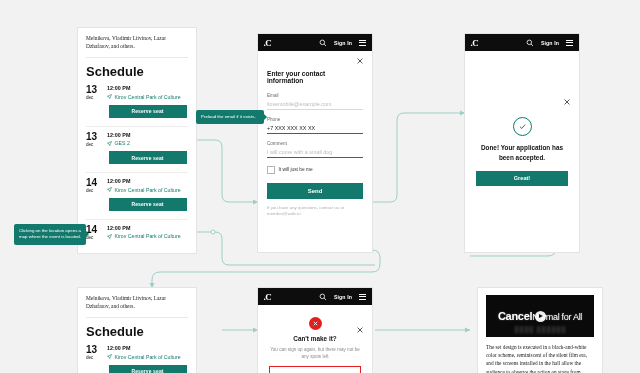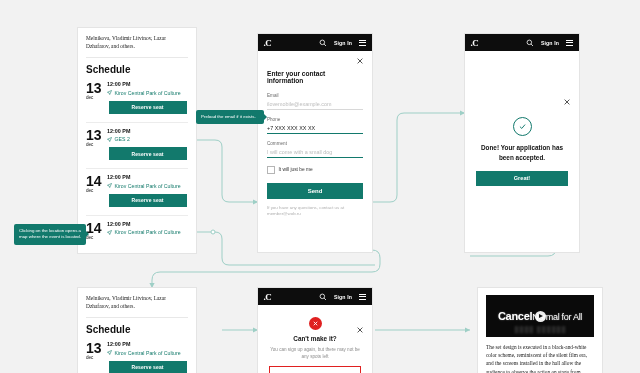--- a/index.html
+++ b/index.html
@@ -19,24 +19,24 @@
   .nav-right{margin-left:auto;display:flex;align-items:center;gap:7px;}
   .nav-ico{width:8px;height:8px;display:block;}
   .signin{color:#fff;font-size:5.2px;font-weight:700;letter-spacing:.1px;}
   .burger{width:7px;height:6px;display:flex;flex-direction:column;justify-content:space-between;}
   .burger i{display:block;height:1px;background:#fff;}
 
   
   .sched-body{padding:6px 8px 0 8px;}
   .lede{font-family:"Liberation Serif",serif;font-size:5.4px;line-height:1.5;color:#1a1a1a;}
   .hr{height:1px;background:#e8e8e8;margin:7px 0 6px;}
-  .sched-title{font-size:10px;font-weight:700;color:#111;margin-bottom:6px;}
+  .sched-title{font-size:13px;font-weight:700;color:#111;margin-bottom:6px;}
   .ev{display:flex;gap:7px;padding-bottom:5px;}
   .ev-date{width:14px;flex:0 0 14px;text-align:left;}
-  .ev-day{font-size:14px;font-weight:700;color:#111;line-height:1;}
+  .ev-day{font-size:10px;font-weight:700;color:#111;line-height:1;}
   .ev-mon{font-size:4.6px;color:#111;line-height:1;margin-top:1px;}
   .ev-main{flex:1;}
   .ev-time{font-size:5.4px;color:#111;font-weight:600;line-height:1.2;}
   .ev-loc{display:flex;align-items:center;gap:2.5px;margin-top:2px;color:#137a6b;font-size:5.2px;}
   .pin{width:5px;height:5px;flex:0 0 5px;}
   .btn-res{display:block;margin:5px auto 0;background:#12796c;color:#fff;border:0;
            font-size:5px;font-weight:600;padding:3.5px 0;width:78px;text-align:center;letter-spacing:.1px;}
   .ev-sep{height:1px;background:#ececec;margin:3px 0 5px;}
 
   

